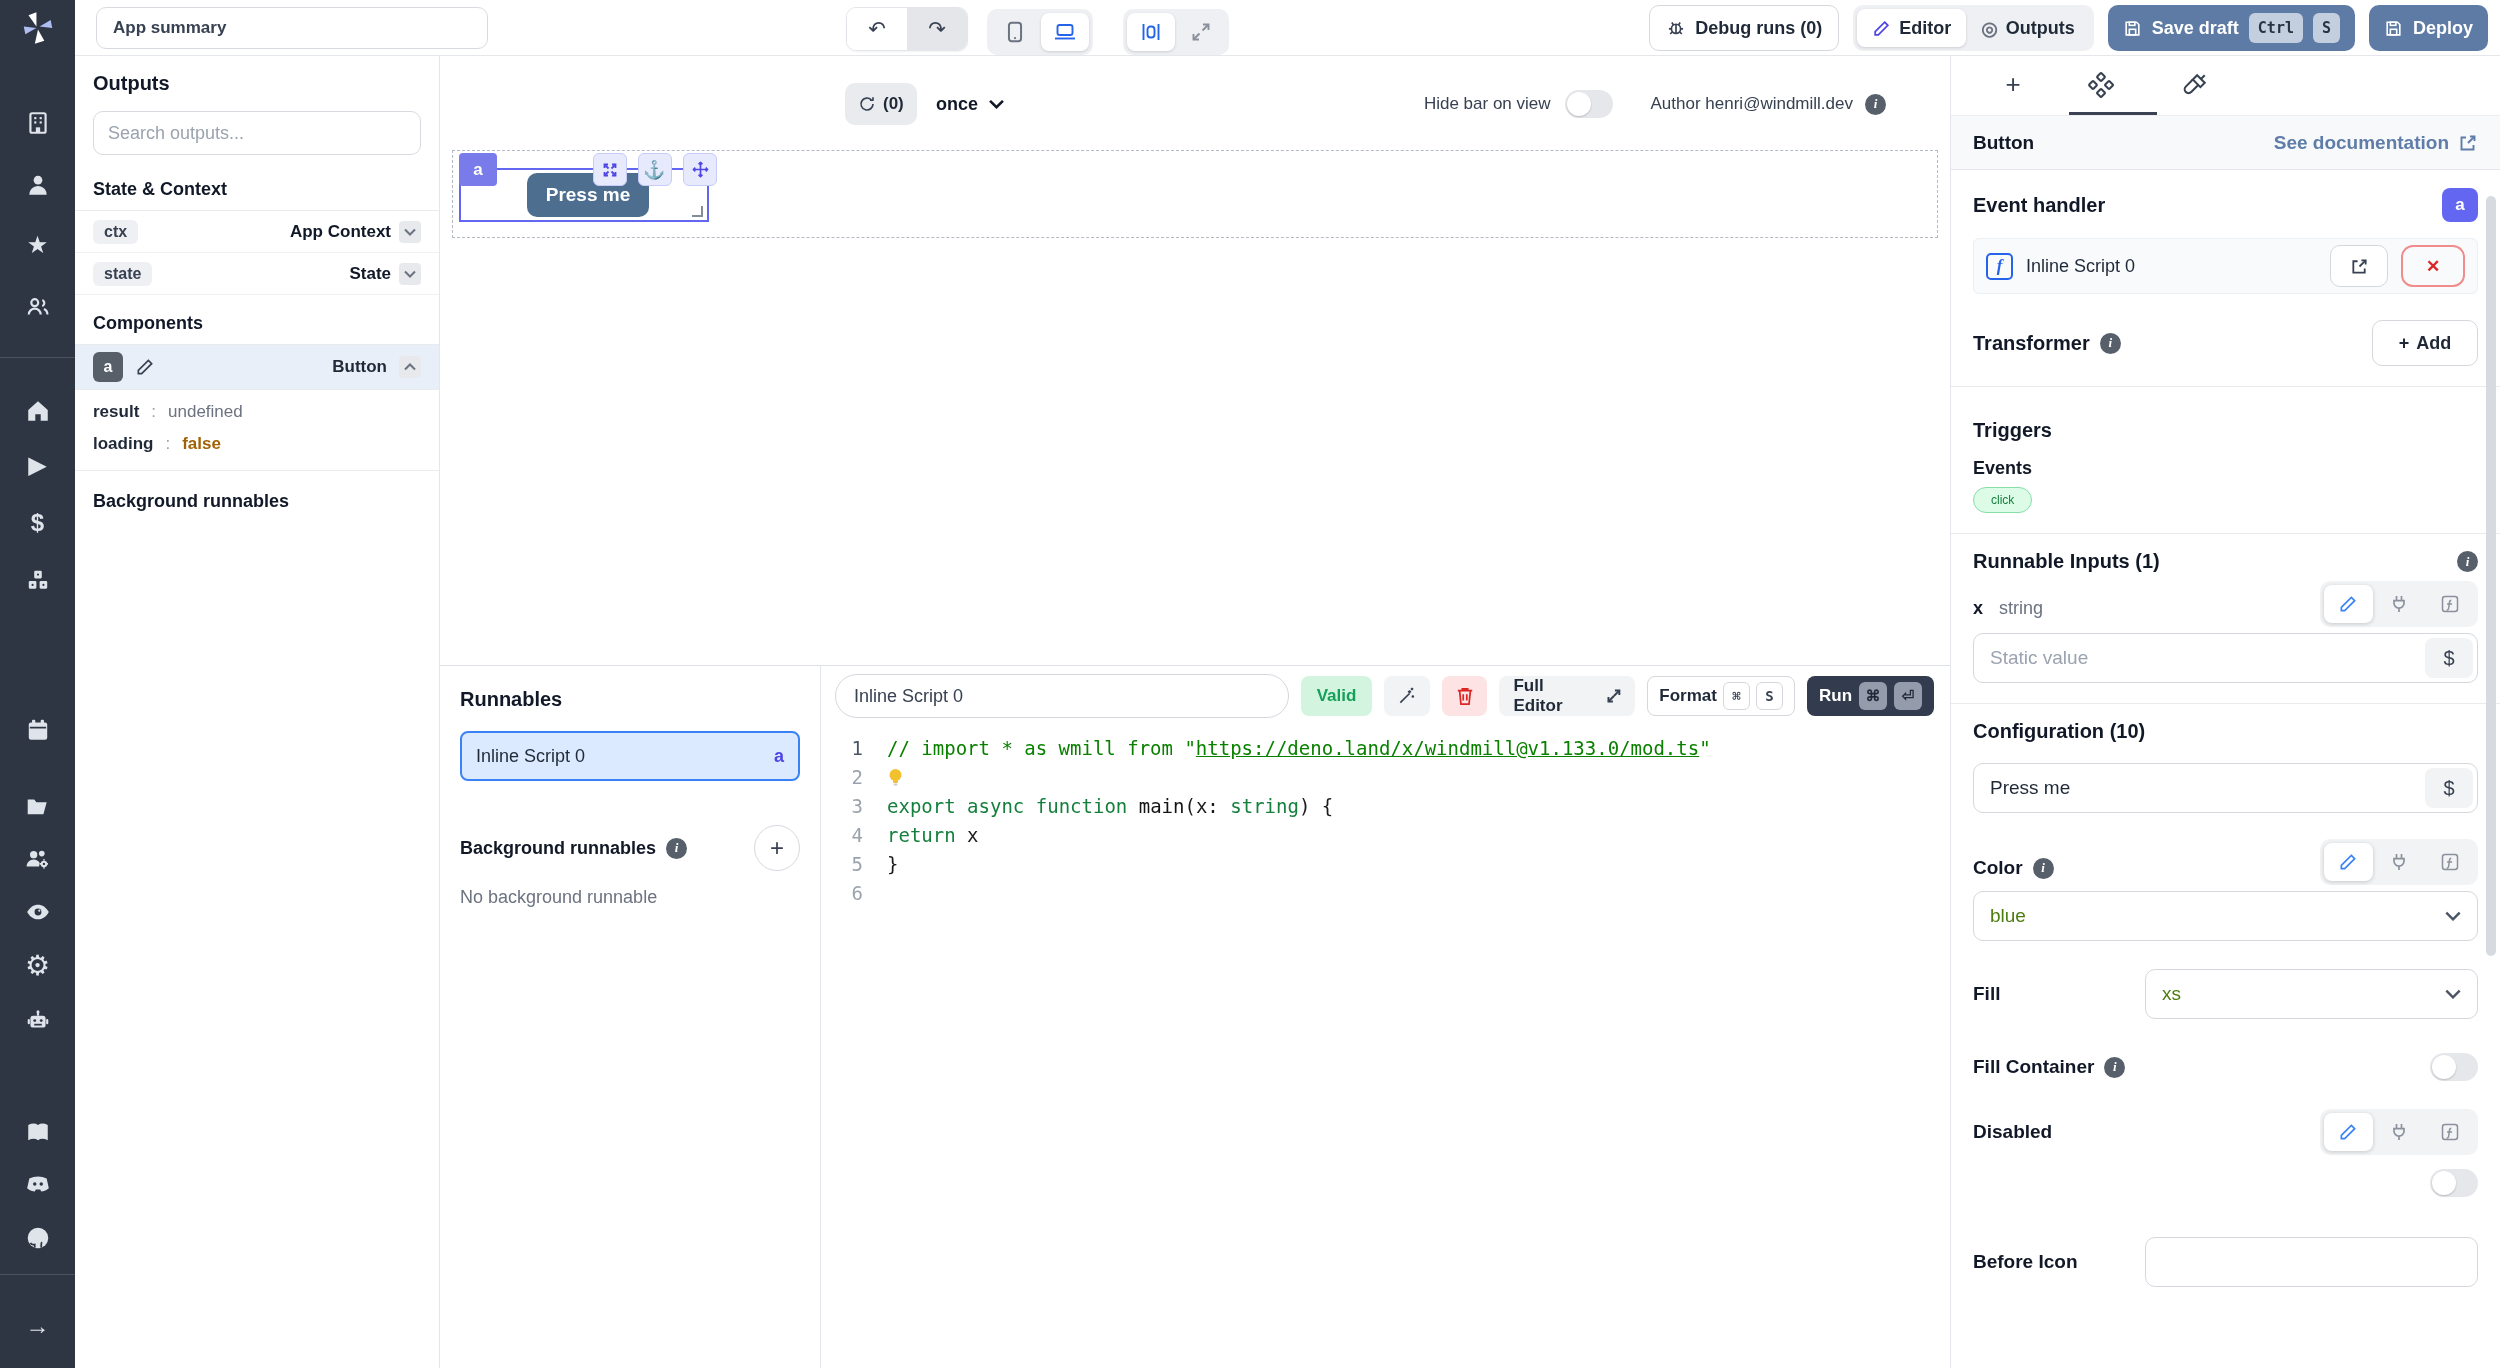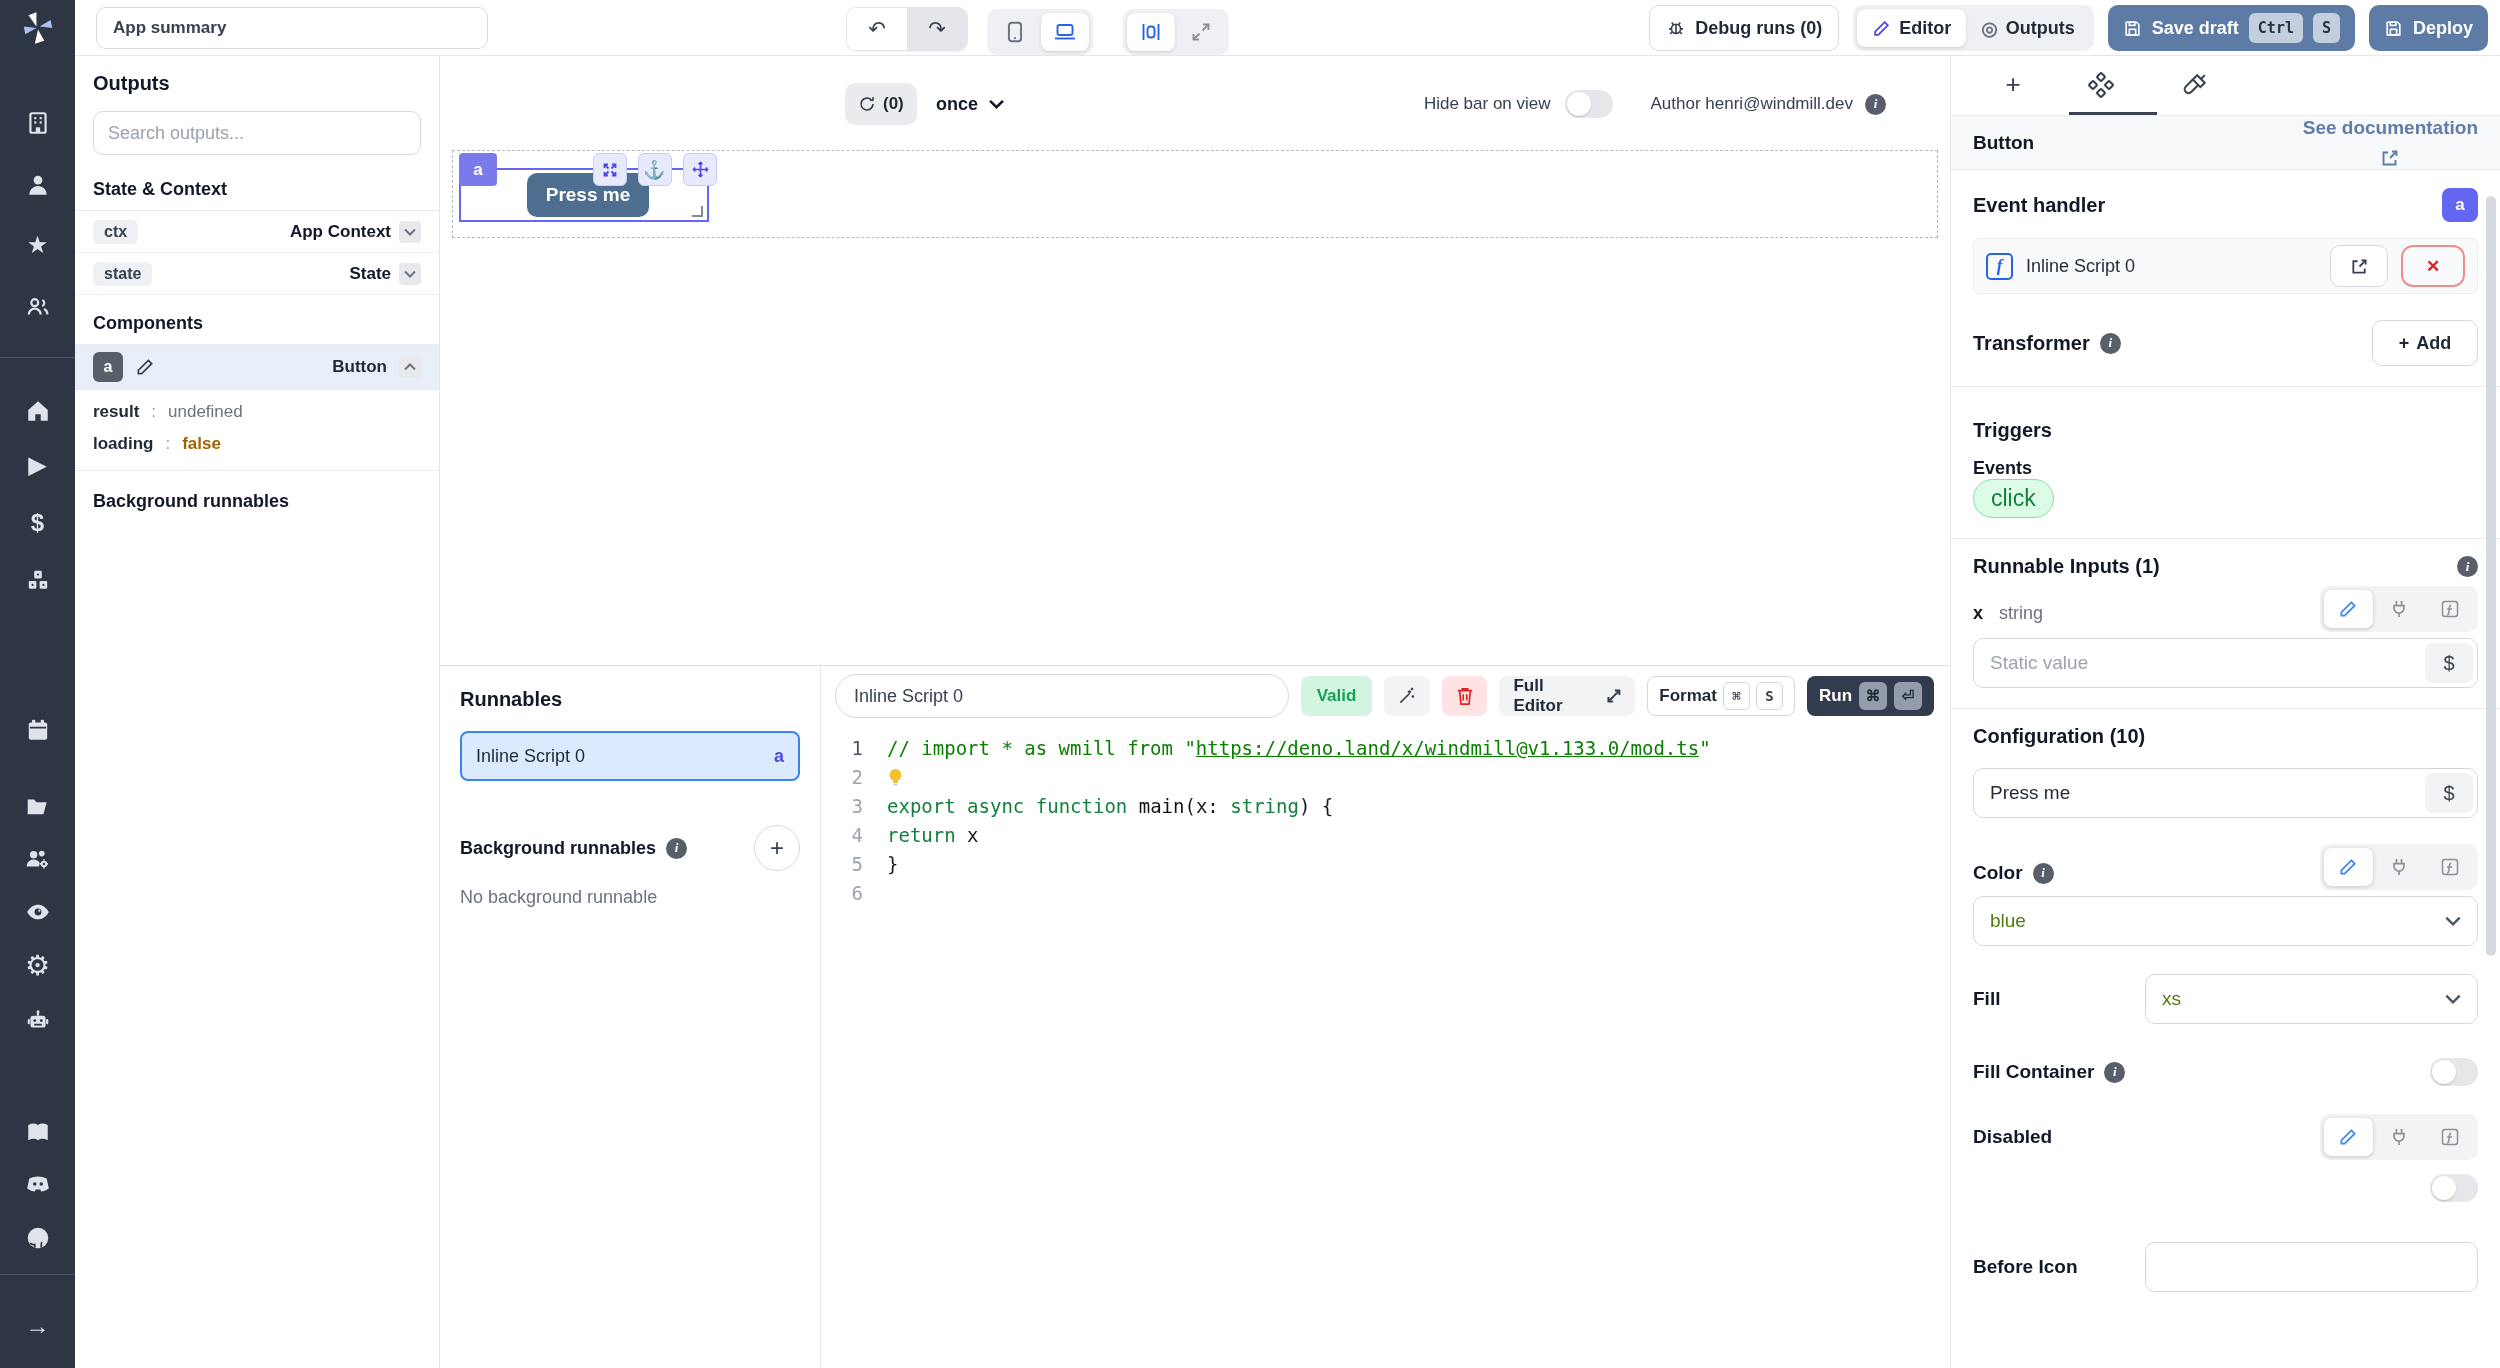--- a/index.html
+++ b/index.html
@@ -107,37 +107,37 @@
   .tok-plain { color:#1b1b1b; }
   .bulb-wrap { display:inline-flex; align-items:center; height:29px; }
 
   
   .right-panel { width:550px; border-left:1px solid #e3e6ea; position:relative; flex-shrink:0; overflow:hidden; background:#fff; }
   .rp-tabs { height:60px; border-bottom:1px solid #eceef1; position:relative; }
   .rp-tab { position:absolute; top:0; width:44px; height:57px; display:flex; align-items:center; justify-content:center; color:#374151; font-size:26px; }
   .rp-underline { position:absolute; left:118px; bottom:0; width:88px; height:3px; background:#3b4352; }
   .type-bar { height:54px; background:#f8f9fa; border-bottom:1px solid #e5e7eb; display:flex; align-items:center; justify-content:space-between; padding:0 22px; }
   .type-name { font-size:19px; font-weight:700; color:#111827; }
-  .doc-link { display:flex; gap:9px; align-items:center; color:#5f7da8; font-size:19px; font-weight:600;flex-direction:column; }
+  .doc-link { display:flex; gap:9px; align-items:center; color:#5f7da8; font-size:19px; font-weight:600; }
   .rp-body { padding:0 22px; }
   .eh-row { margin-top:18px; display:flex; align-items:center; justify-content:space-between; }
   .rp-h1 { font-size:20px; font-weight:700; color:#111827; }
   .badge-indigo { width:36px; height:34px; background:#6366f1; border-radius:8px; color:#fff; font-size:17px; font-weight:700; display:flex; align-items:center; justify-content:center; }
   .script-item { margin-top:16px; height:56px; background:#f8fafc; border:1px solid #eceff3; border-radius:6px; display:flex; align-items:center; padding:0 12px; gap:13px; }
   .f-box { width:27px; height:27px; border:2px solid #2563eb; border-radius:5px; color:#2563eb; font-family:"Liberation Serif",serif; font-style:italic; font-weight:700; font-size:17px; display:flex; align-items:center; justify-content:center; }
   .script-name { font-size:18px; color:#1f2937; }
   .ext-btn { margin-left:auto; width:58px; height:42px; background:#fff; border:1px solid #d4d8dd; border-radius:10px; display:flex; align-items:center; justify-content:center; }
   .x-btn { width:64px; height:42px; border:2px solid #f08c8c; border-radius:12px; display:flex; align-items:center; justify-content:center; color:#dc2626; font-size:17px; font-weight:700; }
   .transformer-row { margin-top:26px; display:flex; align-items:center; justify-content:space-between; }
   .h-with-info { display:flex; align-items:center; gap:10px; font-size:20px; font-weight:600; color:#111827; }
   .add-btn { width:106px; height:46px; border:1px solid #d4d8dd; border-radius:10px; background:#fff; display:flex; align-items:center; justify-content:center; gap:7px; font-size:18px; font-weight:600; color:#1f2937; }
   .rp-div { margin:20px -22px 0 -22px; border-top:1px solid #e9ebee; }
   .triggers-block { padding-top:16px; }
   .rp-h2 { font-size:18px; font-weight:700; color:#111827; margin-top:16px; }
-  .click-badge { display:inline-block; margin-top:0; padding:5px 17px; border-radius:99px; background:#dcfce7; border:1px solid #86dfa8; color:#15803d; font-size:23px; }
+  .click-badge { display:inline-block; margin-top:8px; padding:5px 17px; border-radius:99px; background:#dcfce7; border:1px solid #86dfa8; color:#15803d; font-size:12px; }
   .ri-head { padding-top:16px; display:flex; align-items:center; justify-content:space-between; }
   .ri-row { margin-top:8px; display:flex; align-items:flex-end; justify-content:space-between; }
   .ri-labels { display:flex; gap:16px; align-items:baseline; padding-bottom:8px; }
   .arg-name { font-size:18px; font-weight:700; color:#111827; }
   .arg-type { font-size:18px; color:#6b7280; }
   .seg3 { width:158px; height:46px; background:#f1f3f5; border-radius:10px; display:flex; padding:4px; gap:2px; }
   .seg3 .s { flex:1; display:flex; align-items:center; justify-content:center; border-radius:8px; color:#8a919c; }
   .seg3 .s.active { background:#fff; box-shadow:0 1px 4px rgba(0,0,0,.18); }
   .input-wrap { position:relative; margin-top:6px; }
   .text-input { width:100%; height:50px; border:1px solid #d4d8dd; border-radius:10px; padding:0 62px 0 16px; font-size:19px; color:#1f2937; font-family:"Liberation Sans",sans-serif; }

